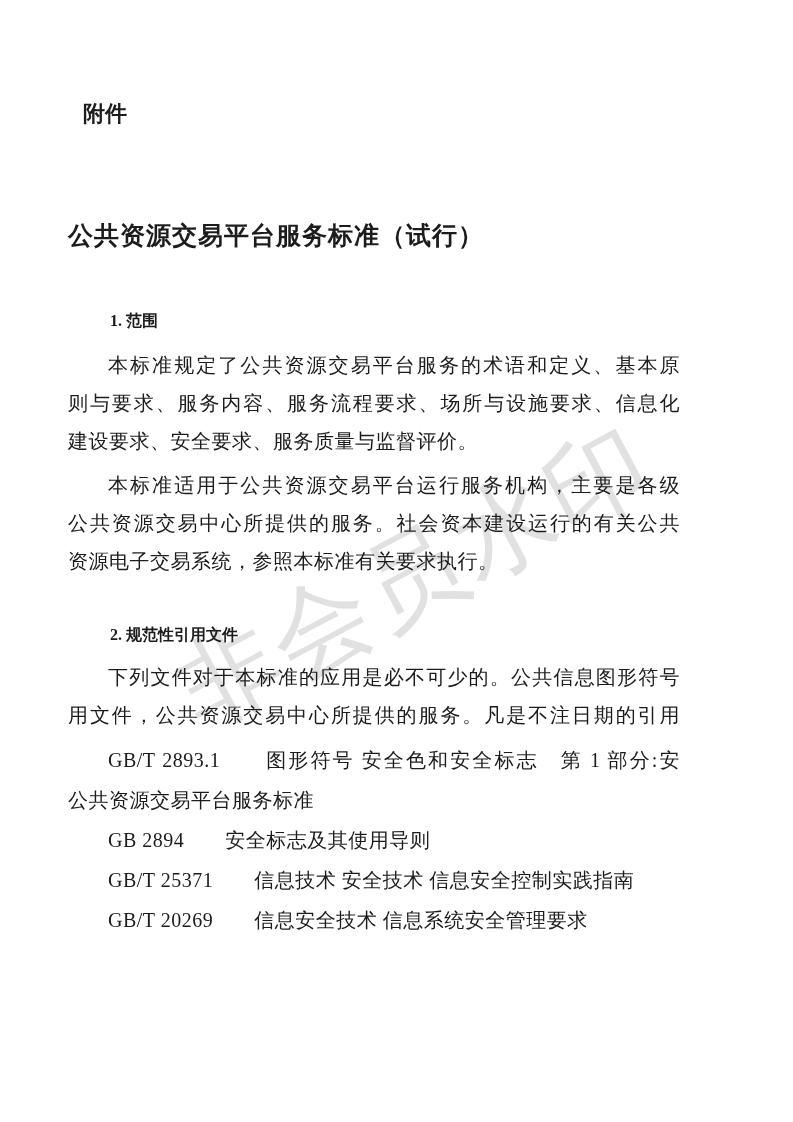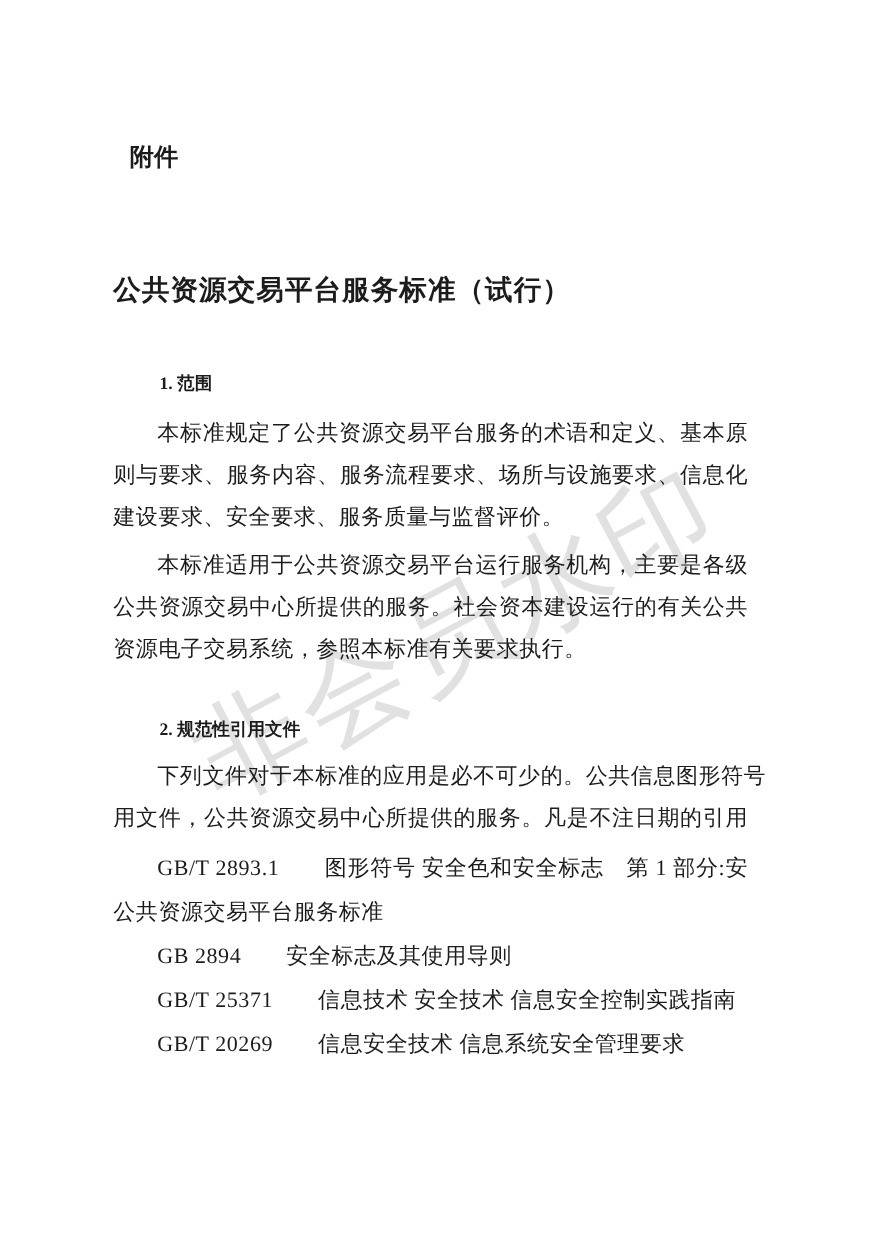--- a/index.html
+++ b/index.html
@@ -24,22 +24,21 @@
     font-size: 100px;
     letter-spacing: 4px;
     color: #e1e1e1;
     white-space: nowrap;
     z-index: 0;
     user-select: none;
   }
   .content {
     position: relative;
     z-index: 1;
-    padding: 0 113px 0 103px; 
-    margin-top: 29px;
+    padding: 0 113px 0 68px; 
   }
   .attachment {
     margin: 0 0 0 15px;
     padding-top: 100px;
     font-family: "Liberation Sans", "DejaVu Sans", sans-serif;
     font-weight: bold;
     font-size: 22px;
     line-height: 28px;
   }
   .doc-title {

